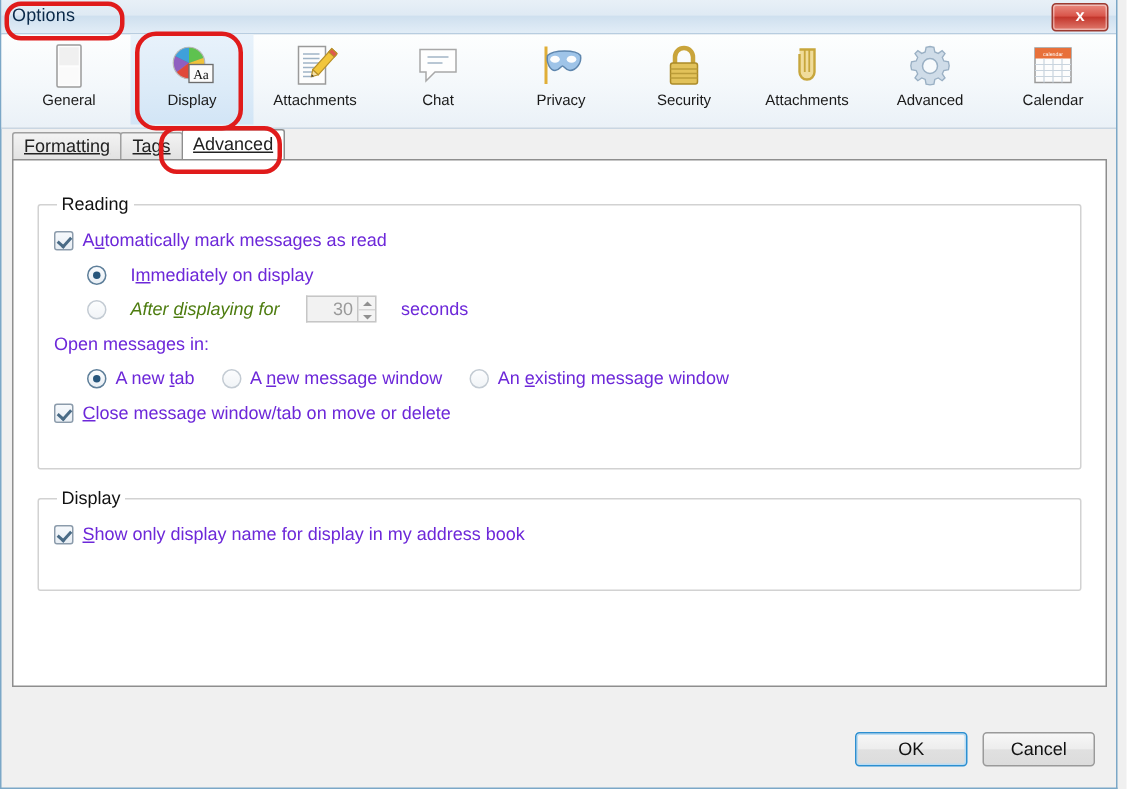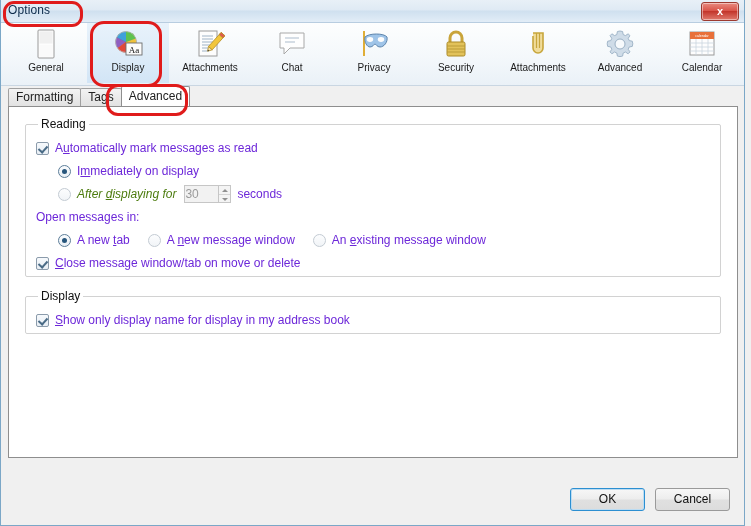--- a/index.html
+++ b/index.html
@@ -108,20 +108,21 @@
     line-height: 17px;
     padding: 0 7px;
     font-size: 12px;
     box-sizing: border-box;
     border: 1px solid #a0a0a0;
     border-bottom: none;
     background: linear-gradient(to bottom, #f3f3f3 0%, #e2e2e2 100%);
     color: #222;
     margin-right: -1px;
     border-radius: 2px 2px 0 0;
+    text-decoration: underline;
   }
   .tab.active {
     background: #fff;
     height: 20px;
     line-height: 19px;
     border-color: #8e8e8e;
     position: relative;
     z-index: 4;
   }
 
@@ -133,37 +134,37 @@
     height: 352px;
     flex: none;
     position: relative;
     box-sizing: border-box;
     padding: 10px 8px;
   }
 
   fieldset.group {
     border: 1px solid #d2d2d2;
     border-radius: 2px;
-    margin: 0 8px 12px 8px;
-    padding: 4px 10px 0 10px;
+    margin: 12px 8px 12px 8px;
+    padding: 4px 10px 24px 10px;
   }
   fieldset.group legend {
     font-size: 12px;
     color: #111;
     padding: 0 3px;
     margin-left: 2px;
   }
 
   .row {
     display: flex;
     align-items: center;
     min-height: 20px;
     margin: 3px 0;
   }
-  .row.indent1 { padding-left: 22px; }
+  .row.indent1 { padding-left: 22px; gap: 10px; }
   .row.indent-radios { padding-left: 22px; }
 
   .lbl { font-size: 12px; color: #6d28d9; white-space: nowrap; }
   u { text-decoration: underline; }
 
   
   .cb {
     width: 13px; height: 13px;
     box-sizing: border-box;
     border: 1px solid #8b9bab;
@@ -219,20 +220,21 @@
     height: 18px;
     margin: 0 6px 0 8px;
   }
   .spin-field {
     width: 34px;
     border: 1px solid #c6c6c6;
     border-right: none;
     background: #f2f2f2;
     color: #9a9a9a;
     font-size: 12px;
+    text-align: right;
     padding-right: 3px;
     line-height: 16px;
     box-sizing: border-box;
   }
   .spin-btns {
     width: 13px;
     display: flex;
     flex-direction: column;
     border: 1px solid #c6c6c6;
     box-sizing: border-box;

